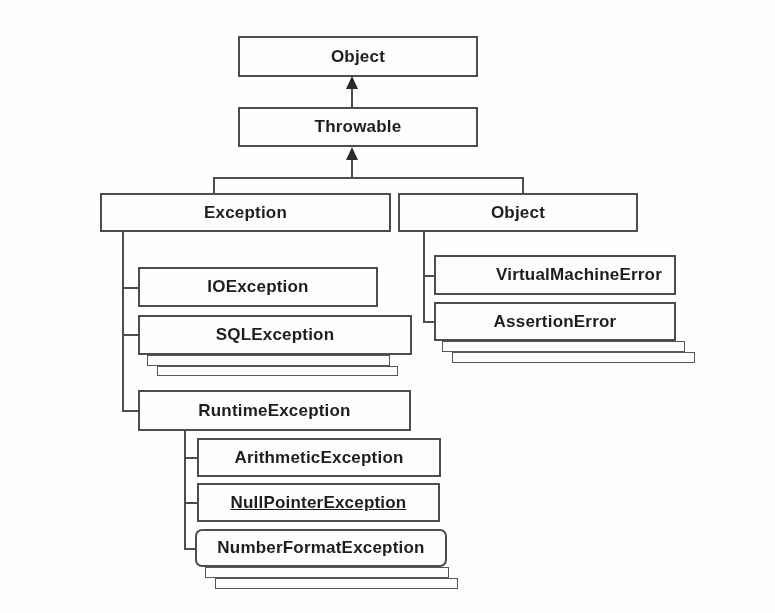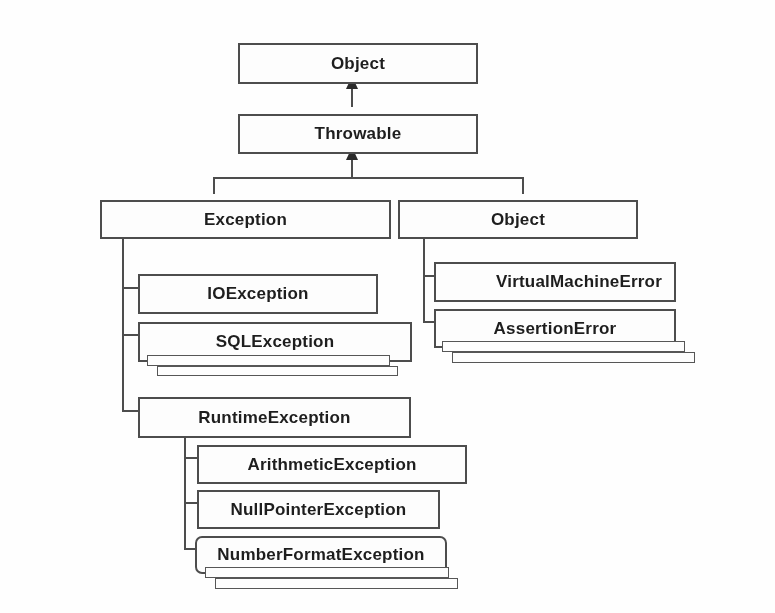--- a/index.html
+++ b/index.html
@@ -29,38 +29,37 @@
     background: #fdfdfd;
     border: 2px solid #4d4d4d;
     display: flex;
     align-items: center;
     justify-content: center;
     font-weight: 700;
     font-size: 17px;
     letter-spacing: 0.2px;
     color: #1e1e1e;
     white-space: nowrap;
-    margin-top: 7px;
   }
   .stack {
     position: absolute;
     box-sizing: border-box;
     background: #fdfdfd;
     border: 1.5px solid #565656;
   }
   
   .n-object        { left: 238px; top: 36px;  width: 240px; height: 41px; }
   .n-throwable     { left: 238px; top: 107px; width: 240px; height: 40px; }
   .n-exception     { left: 100px; top: 193px; width: 291px; height: 39px; }
   .n-error         { left: 398px; top: 193px; width: 240px; height: 39px; }
   .n-ioexception   { left: 138px; top: 267px; width: 240px; height: 40px; }
   .n-sqlexception  { left: 138px; top: 315px; width: 274px; height: 40px; }
   .n-runtime       { left: 138px; top: 390px; width: 273px; height: 41px; }
-  .n-arithmetic    { left: 197px; top: 438px; width: 270px; height: 39px; }
-  .n-nullpointer   { left: 197px; top: 483px; width: 243px; height: 39px; }
+  .n-arithmetic    { left: 197px; top: 438px; width: 244px; height: 39px; }
+  .n-nullpointer   { left: 197px; top: 483px; width: 243px; height: 39px; text-decoration: underline; }
   .n-numberformat  { left: 195px; top: 529px; width: 252px; height: 38px; border-radius: 7px; }
   .n-vme           { left: 434px; top: 255px; width: 242px; height: 40px; padding-left: 48px; }
   .n-assertion     { left: 434px; top: 302px; width: 242px; height: 39px; }
   
   .s-sql-1  { left: 147px; top: 355px; width: 243px; height: 11px; }
   .s-sql-2  { left: 157px; top: 366px; width: 241px; height: 10px; }
   .s-nf-1   { left: 205px; top: 567px; width: 244px; height: 11px; }
   .s-nf-2   { left: 215px; top: 578px; width: 243px; height: 11px; }
   .s-ae-1   { left: 442px; top: 341px; width: 243px; height: 11px; }
   .s-ae-2   { left: 452px; top: 352px; width: 243px; height: 11px; }

